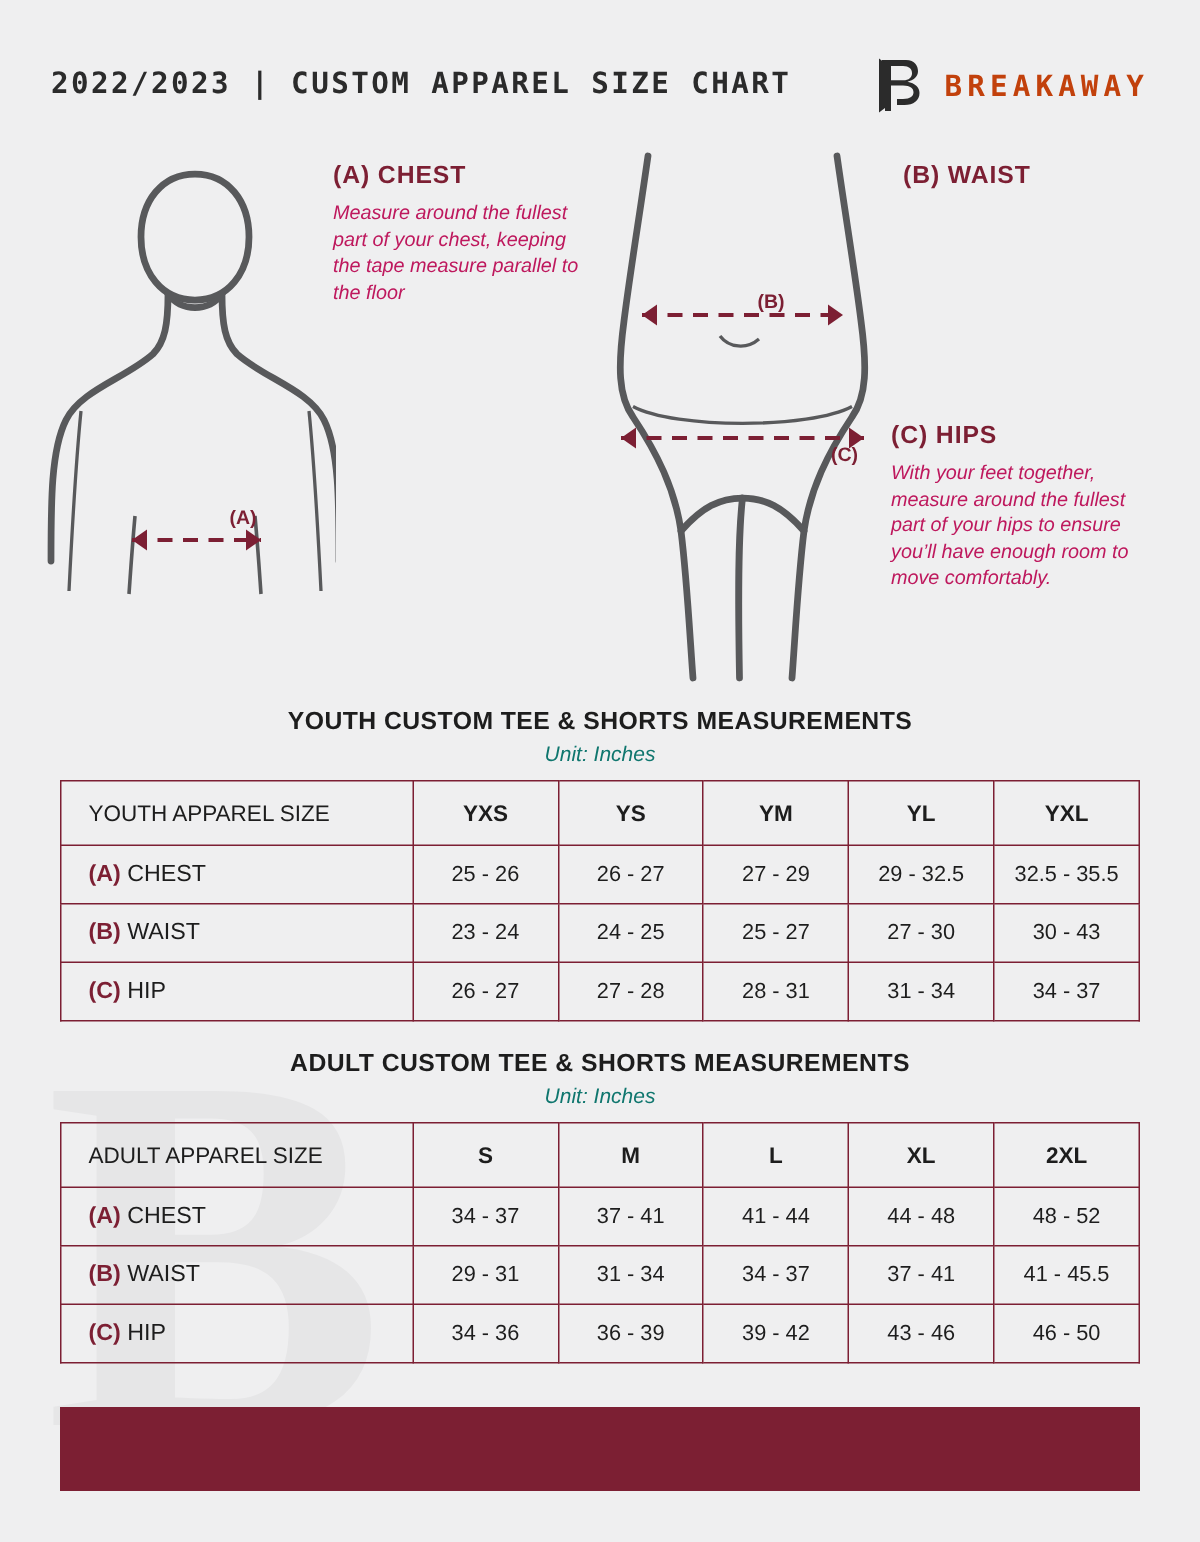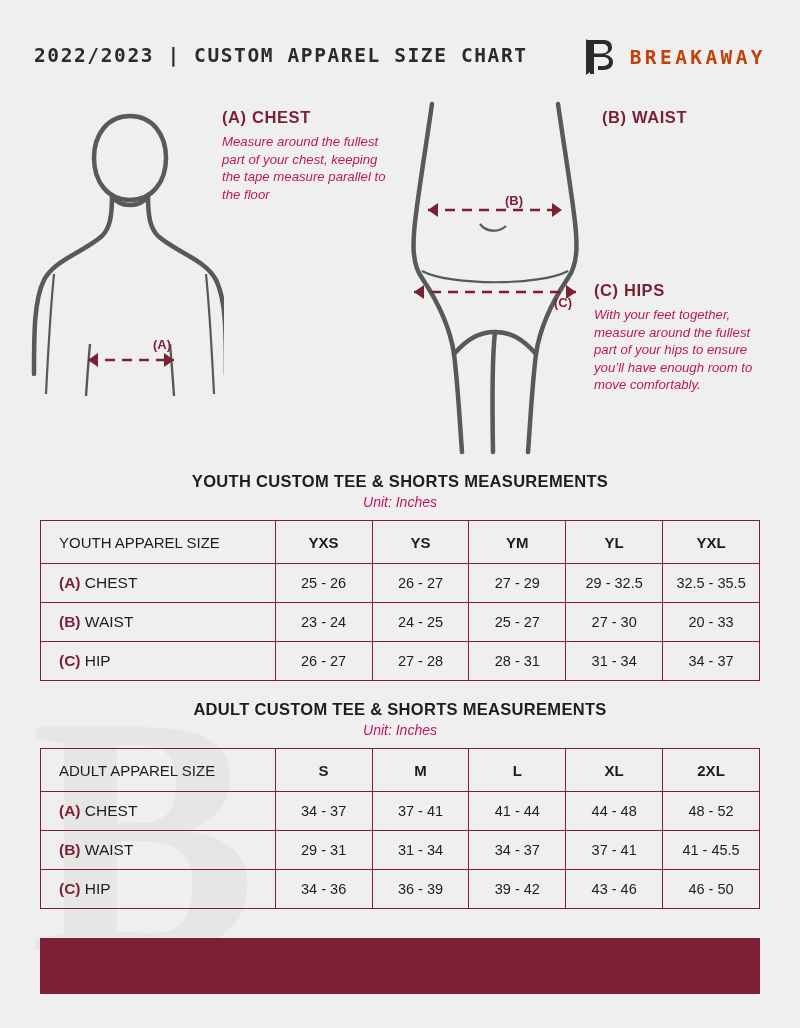--- a/index.html
+++ b/index.html
@@ -120,21 +120,21 @@
     text-align: center;
     font-size: 16.5px;
     font-weight: bold;
     color: #1d1d1d;
     letter-spacing: 0.3px;
   }
   .sec-unit {
     text-align: center;
     font-size: 14px;
     font-style: italic;
-    color: #be185d;
+    color: #0f766e;
     margin-top: 3px;
     margin-bottom: 10px;
   }
   table {
     border-collapse: collapse;
     width: 720px;
     background: transparent;
   }
   td, th {
     border: 1px solid #7c1f33;
@@ -309,21 +309,21 @@
         </tr>
         <tr>
           <td class="rowhead">
             <span class="tag">(B)</span>
             <span>WAIST</span>
           </td>
           <td>23 - 24</td>
           <td>24 - 25</td>
           <td>25 - 27</td>
           <td>27 - 30</td>
-          <td>20 - 33</td>
+          <td>30 - 43</td>
         </tr>
         <tr>
           <td class="rowhead">
             <span class="tag">(C)</span>
             <span>HIP</span>
           </td>
           <td>26 - 27</td>
           <td>27 - 28</td>
           <td>28 - 31</td>
           <td>31 - 34</td>

